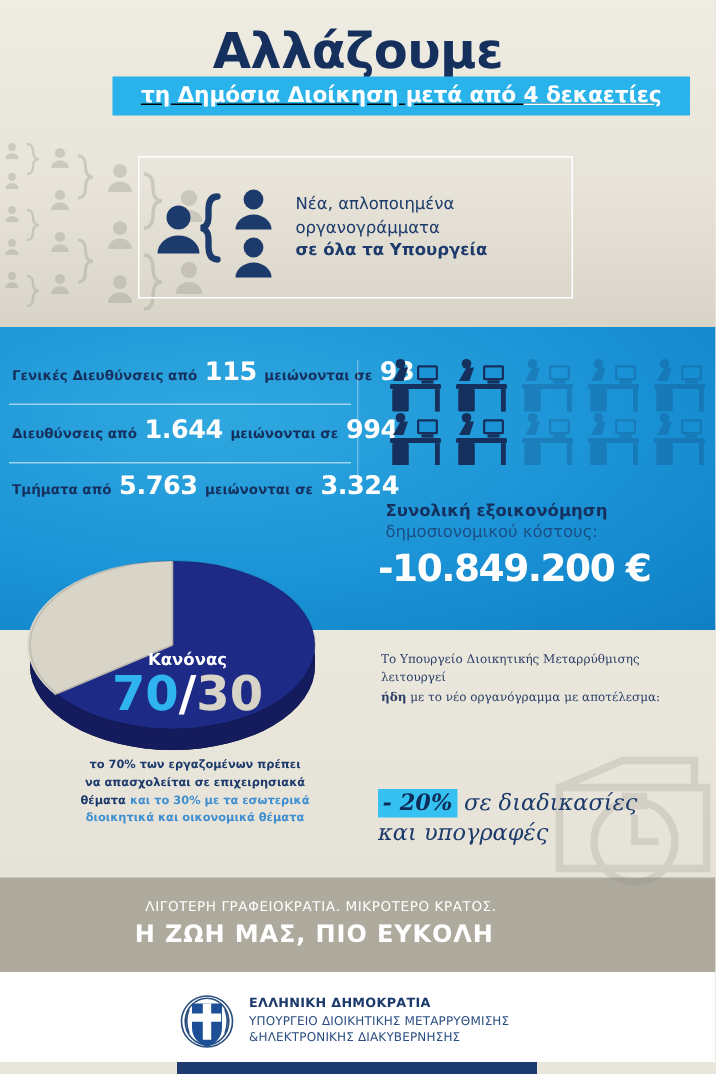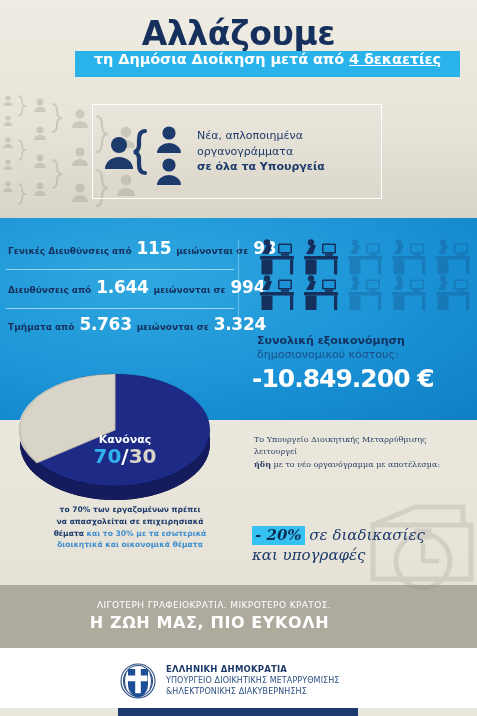--- a/index.html
+++ b/index.html
@@ -42,21 +42,21 @@
   .wm-org { position:absolute; left:-6px; top:88px; width:190px; height:128px; opacity:.30; }
   .wm-tool { position:absolute; right:-10px; top:495px; width:120px; height:105px; opacity:.22; }
 
   
   .title-main {
     position:absolute; left:0; top:14px; width:477px; text-align:center;
     font-size:33px; font-weight:bold; color:#16305e; letter-spacing:-.4px;
   }
   .title-band {
     position:absolute; left:75px; top:51px; width:385px; height:26px;
-    background:#29b3ea; display:flex; justify-content:center;
+    background:#29b3ea; display:flex; align-items:center; justify-content:center;text-decoration:underline;
   }
   .title-sub {
     font-size:14.5px; font-weight:bold; color:#ffffff; letter-spacing:-.1px;
     white-space:nowrap;
   }
   .title-sub u { text-decoration:underline; }
 
   
   .callout {
     position:absolute; left:92px; top:104px; width:290px; height:95px;
@@ -110,21 +110,21 @@
 
   
   .pie-wrap { position:absolute; left:10px; top:352px; width:210px; height:152px; }
   .pie-label {
     position:absolute; left:60px; top:434px; width:130px; text-align:center;
     pointer-events:none;
   }
   .pie-label .kan {
     font-size:11px; font-weight:bold; color:#ffffff; display:block; line-height:1.1;
   }
-  .pie-label .num { font-size:20px; font-weight:bold; line-height:1.05; display:block; }
+  .pie-label .num { font-size:32px; font-weight:bold; line-height:1.05; display:block; }
   .pie-label .n70 { color:#2fb4ef; }
   .pie-label .sl  { color:#ffffff; }
   .pie-label .n30 { color:#d8d5c8; }
 
   .pie-cap {
     position:absolute; left:30px; top:504px; width:200px;
     font-size:7.6px; line-height:1.55; text-align:center; font-weight:bold;
   }
   .pie-cap .navy { color:#1c3a6b; }
   .pie-cap .blue { color:#3f8fd0; }

